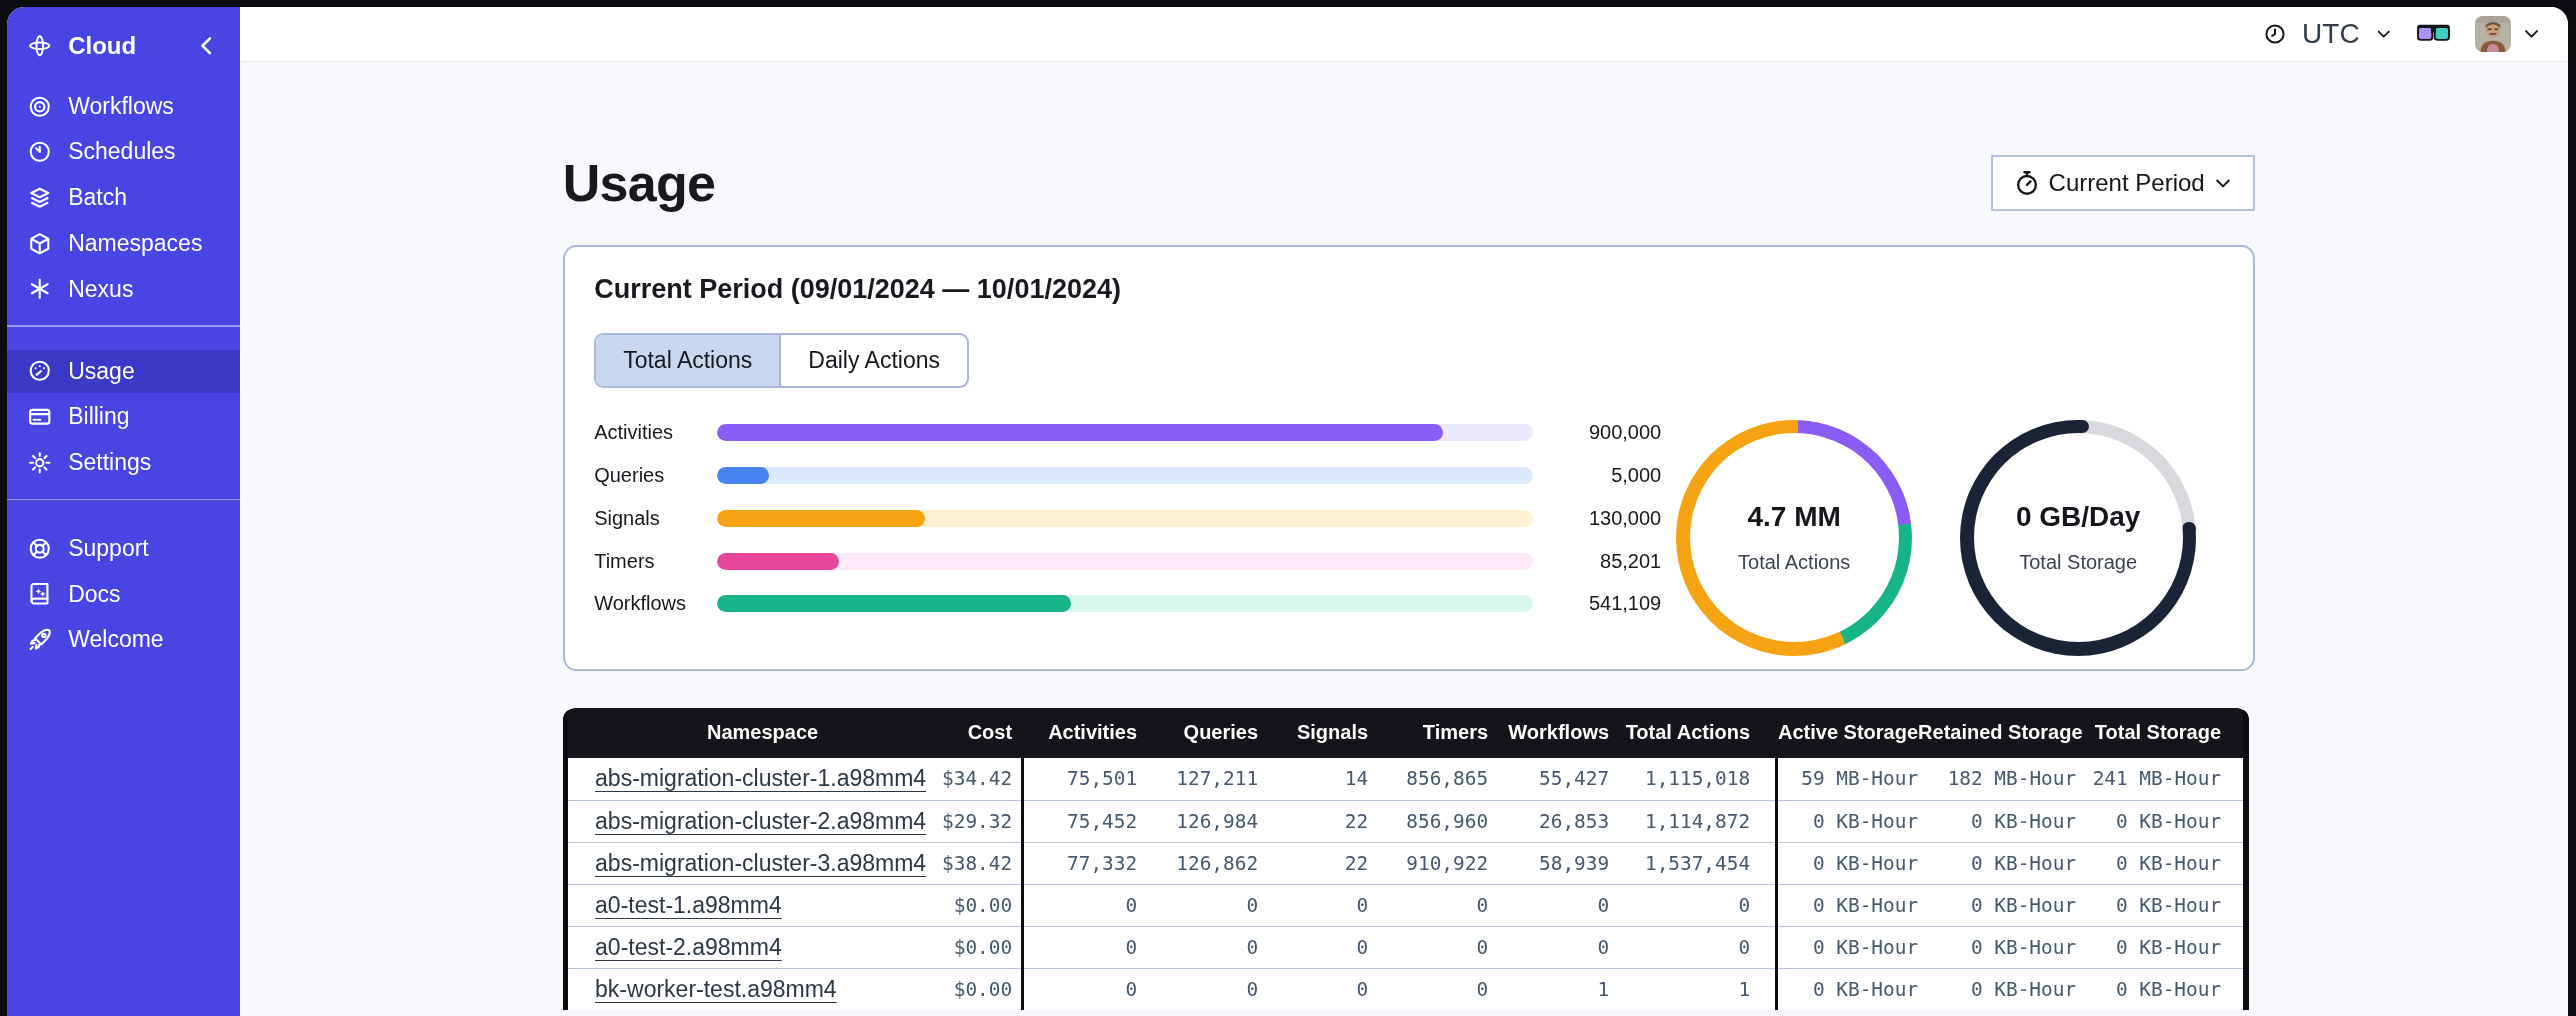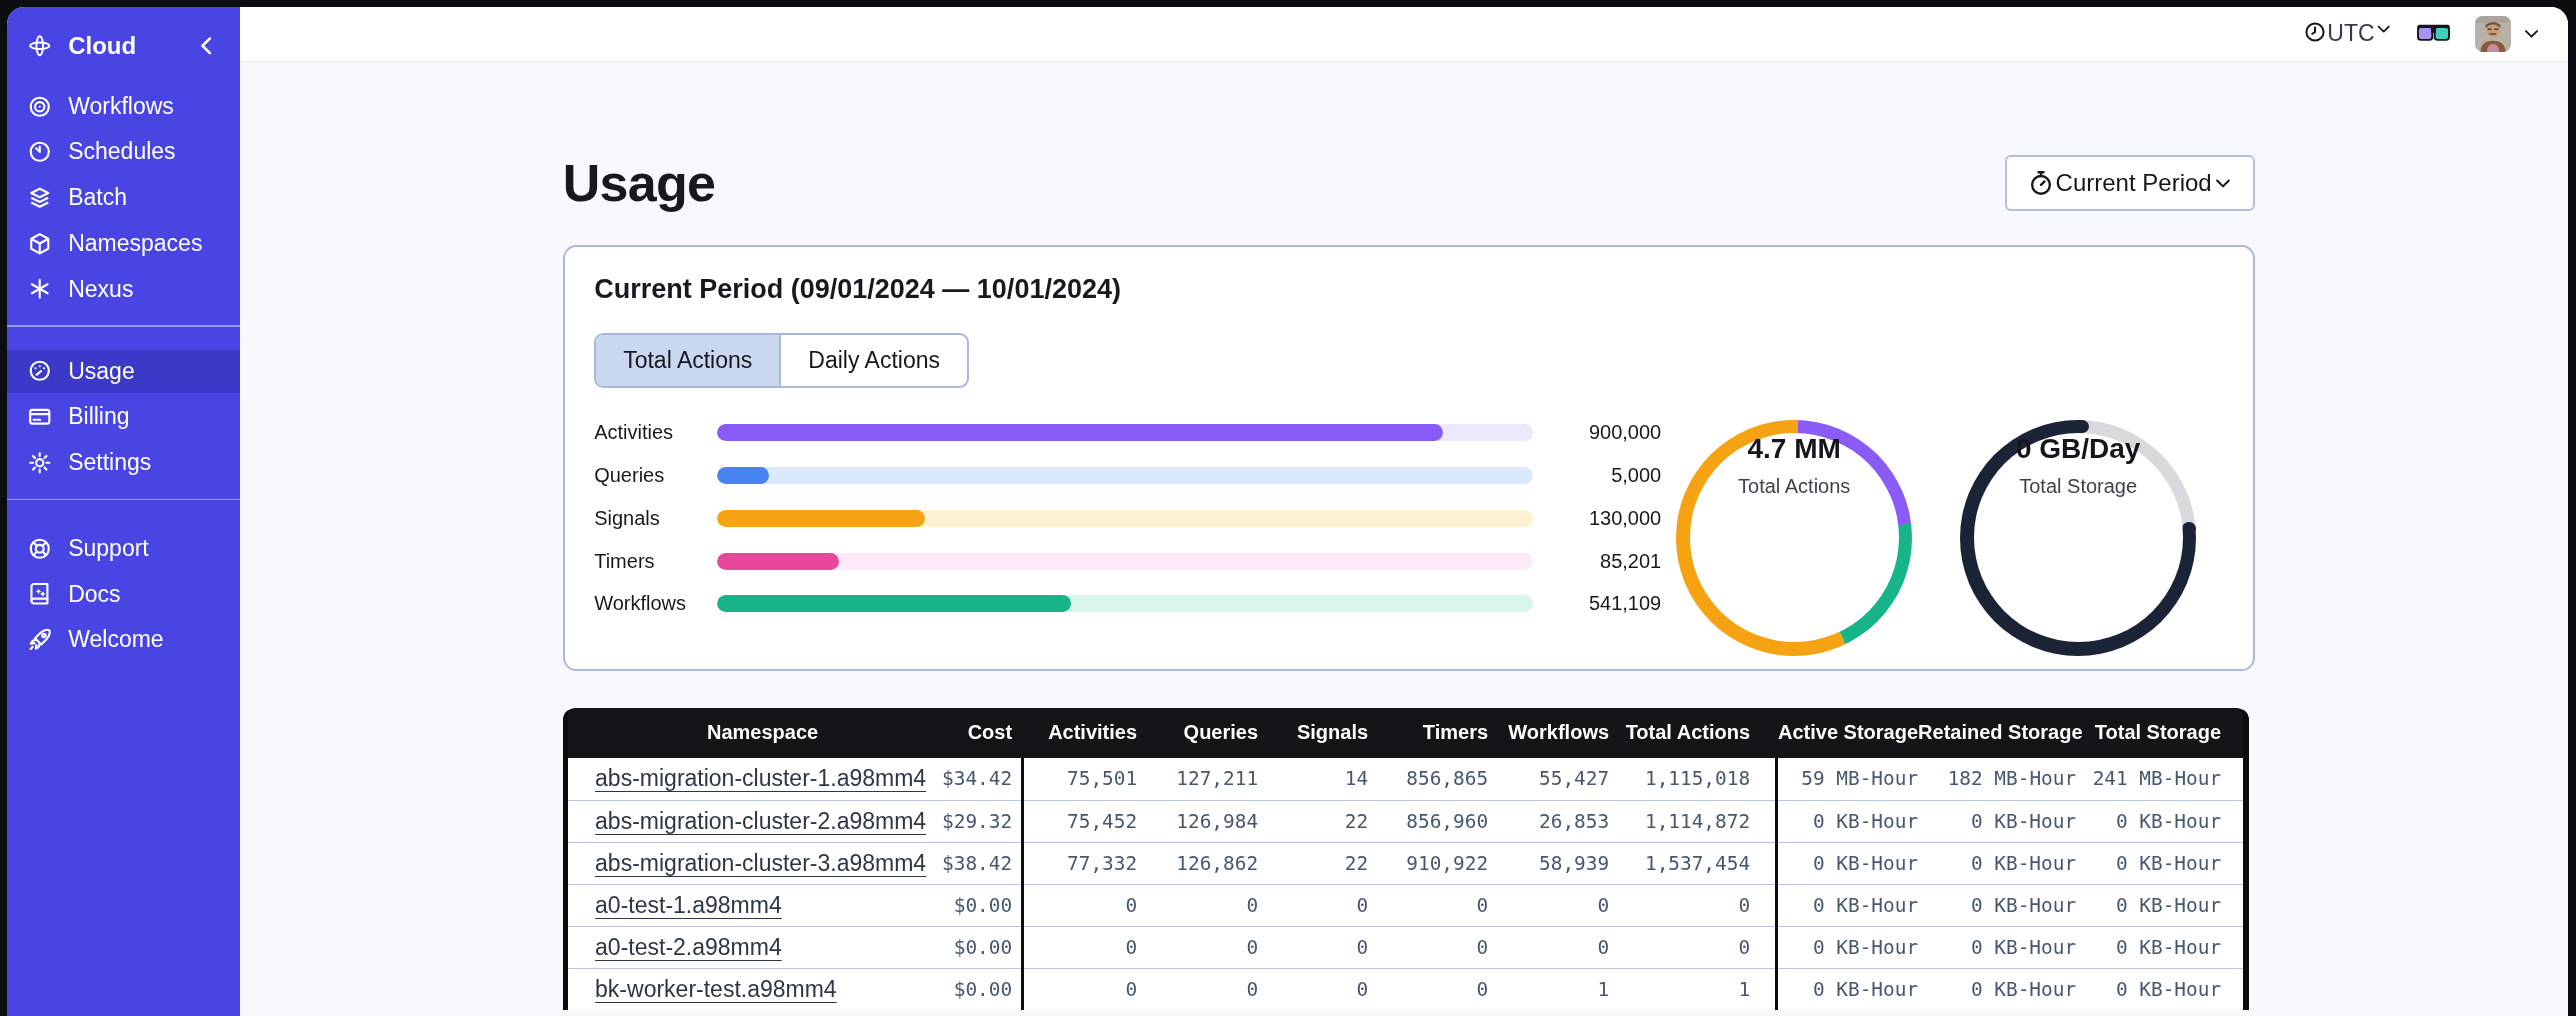--- a/index.html
+++ b/index.html
@@ -15,51 +15,51 @@
   .side-item.active{background:#3c39c8}
   .side-divider{height:1.3px;background:rgba(255,255,255,.45);margin:12px 0 0 0}
   .nav-main{margin-top:9.4px}
   .nav-acct{margin-top:23px}
   .nav-help{margin-top:27px}
   .collapse{margin-left:auto}
 
   
   .right{flex:1;display:flex;flex-direction:column;min-width:0}
   .topbar{height:55px;flex-shrink:0;background:#fff;border-bottom:1.3px solid #e6e8ee;display:flex;align-items:center;justify-content:flex-end;gap:24px;padding-right:27px}
-  .tz{display:flex;gap:0;font-size:23px;font-weight:500;color:#333c4a;cursor:pointer}
+  .tz{display:flex;align-items:center;gap:15px;font-size:28px;font-weight:500;color:#333c4a;cursor:pointer}
   .icon-btn{display:flex;align-items:center;cursor:pointer}
   .avatar-wrap{display:flex;align-items:center;gap:10.7px;cursor:pointer}
   .avatar{width:36px;height:36px;border-radius:8px;overflow:hidden;display:block}
 
   .main{flex:1;position:relative;background:#f7f8fb;overflow:hidden}
   .content{position:absolute;left:323px;top:0;width:1692px}
 
   .page-head{margin-top:91px;display:flex;align-items:center;justify-content:space-between}
   .page-title{margin:0;font-size:52px;font-weight:600;color:#17191f;letter-spacing:-0.7px}
-  .period-btn{height:56px;background:#fff;border:2px solid #b3c0dc;border-radius:6px;display:flex;align-items:center;gap:1px;padding:0 20px;font-size:24px;font-weight:500;color:#14161c;cursor:pointer}
+  .period-btn{height:56px;background:#fff;border:2px solid #b3c0dc;border-radius:1px;display:flex;align-items:center;gap:8px;padding:0 20px;font-size:24px;font-weight:500;color:#14161c;cursor:pointer}
 
   
   .card{margin-top:32px;height:426px;background:#fff;border:2px solid #abb9d8;border-radius:13.4px;padding:27px 29.5px}
   .card-title{font-size:27px;font-weight:600;color:#17191f}
   .tabs{margin-top:28px;display:inline-flex;border:2px solid #a9b8d8;border-radius:9.4px;overflow:hidden;background:#fff}
   .tab{height:51px;display:flex;align-items:center;justify-content:center;padding:0 27px;font-size:23px;color:#15171d;cursor:pointer}
   .tab.active{background:#c9d7f0}
   .tab + .tab{border-left:2px solid #a9b8d8}
 
   .chart-row{margin-top:36px;display:flex;align-items:flex-start}
   .bars{width:1067px}
   .brow{display:flex;align-items:center;height:17.4px;margin-bottom:25.5px}
   .blabel{width:123px;font-size:20px;color:#17191f}
   .btrack{width:816px;height:17px;border-radius:8.7px;position:relative;overflow:hidden;flex-shrink:0}
   .bfill{position:absolute;left:0;top:0;bottom:0;border-radius:8.7px}
   .bvalue{flex:1;text-align:right;font-size:20px;color:#17191f}
 
   .donuts{margin-left:auto;display:flex;gap:48px;margin-top:-4px;padding-right:27px}
   .donut{width:236px;height:236px;border-radius:50%;position:relative}
-  .hole{position:absolute;left:13.4px;top:13.4px;right:13.4px;bottom:13.4px;background:#fff;border-radius:50%;display:flex;flex-direction:column;align-items:center;justify-content:flex-start;gap:10px;z-index:2}
+  .hole{position:absolute;left:13.4px;top:13.4px;right:13.4px;bottom:13.4px;background:#fff;border-radius:50%;display:flex;flex-direction:column;align-items:center;justify-content:center;gap:18px;z-index:2}
   .dval{font-size:28px;font-weight:600;color:#14161c}
   .dlabel{font-size:20px;color:#3c4350}
   .cap{position:absolute;width:13.4px;height:13.4px;border-radius:50%;z-index:1}
 
   
   .utable{margin-top:37px;width:1686px;border-radius:12px 12px 0 0;overflow:hidden;position:relative}
   .thead-cap{position:absolute;left:0;top:0;right:0;height:50px;background:#141419;border-radius:12px 12px 0 0}
   .rail{position:absolute;top:0;bottom:0;width:5.4px;background:#0b0c0e}
   .rail-l{left:0}.rail-r{right:0}
   .tgrid{display:grid;grid-template-columns:362px 82px 125px 121px 110px 120px 121px 141px 168px 158px 145px}

